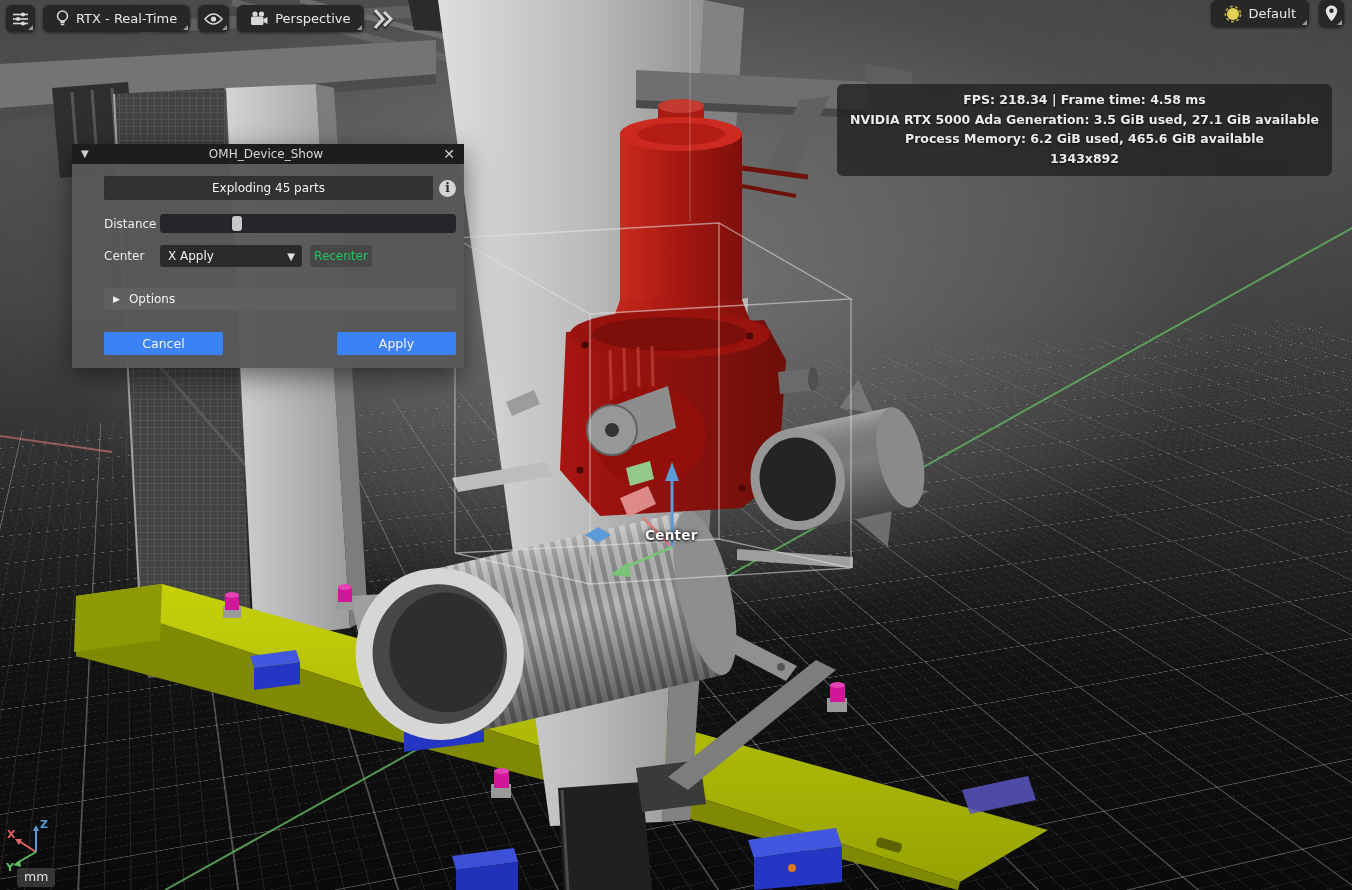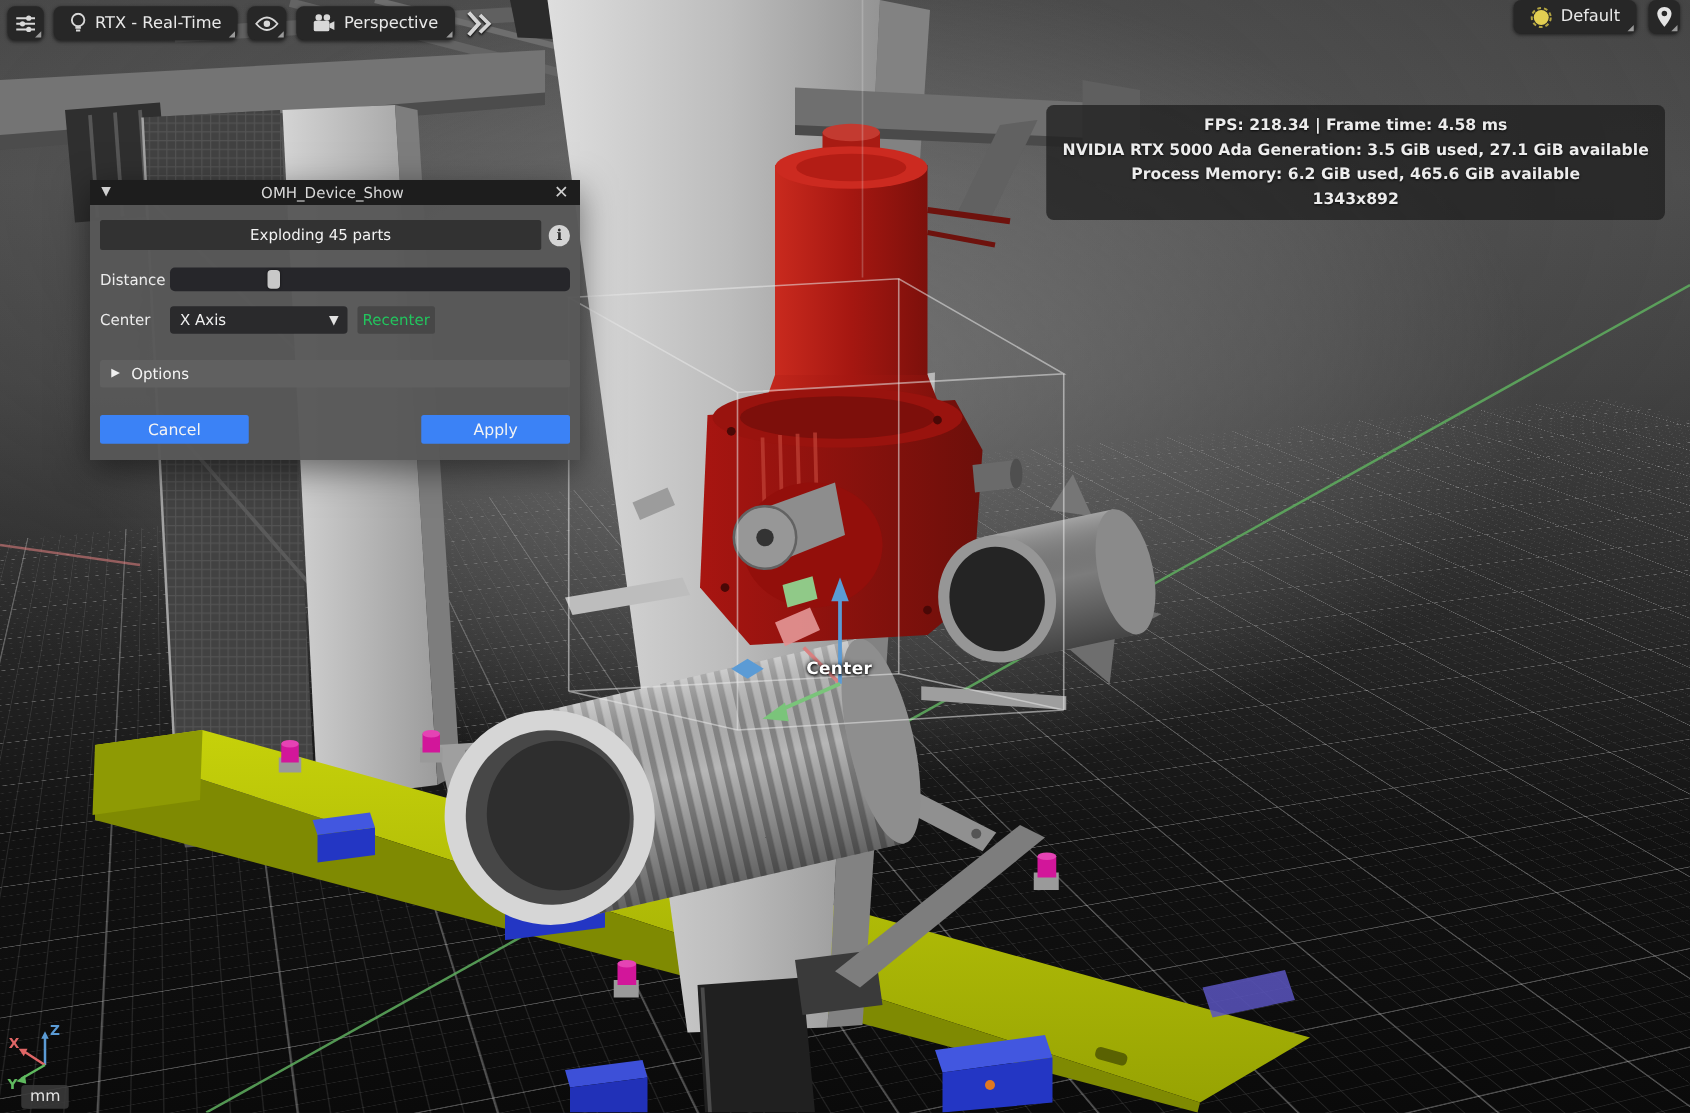--- a/index.html
+++ b/index.html
@@ -50,21 +50,21 @@
         border-radius:6px; padding:6px 13px 8px; text-align:center; color:#ececec;
         font-size:12.5px; font-weight:600; line-height:19.5px; text-shadow:0 1px 2px rgba(0,0,0,.8);margin-top:40px; }
 
   
   .dialog { position:absolute; left:72px; top:144px; width:392px; z-index:20;
         background:rgba(88,88,88,.97); box-shadow:0 8px 26px rgba(0,0,0,.5); }
   .dialog-header { height:20px; background:#1d1d1d; display:flex; align-items:center; padding:0 9px; }
   .dlg-collapse { color:#cfcfcf; font-size:10px; line-height:1; }
   .dlg-title { flex:1; text-align:center; color:#d8d8d8; font-size:12px; }
   .dlg-close { color:#cfcfcf; font-size:14px; line-height:1; }
-  .dialog-body { padding:12px 8px 13px; }
+  .dialog-body { padding:12px 8px 13px;margin-left:24px; }
   .status-row { display:flex; align-items:center; gap:6px; }
   .status-bar { flex:1; height:24px; background:#323232; border-radius:2px; display:flex;
         align-items:center; justify-content:center; color:#f2f2f2; font-size:12px; }
   .info-icon { width:17px; height:17px; border-radius:50%; background:#d4d4d4; color:#2c2c2c;
         font-size:12px; font-weight:bold; display:flex; align-items:center; justify-content:center;
         font-family:"DejaVu Serif","Liberation Serif",serif; }
   .form-row { display:flex; align-items:center; margin-top:14px; }
   .form-label { width:56px; color:#ececec; font-size:12px; }
   .slider { flex:1; height:19px; background:#26262a; border-radius:4px; position:relative; }
   .slider-handle { position:absolute; top:2px; width:10px; height:15px; background:#c8c8c8;
@@ -402,21 +402,21 @@
       </div>
       <div class="form-row">
         <span class="form-label">Distance</span>
         <div class="slider">
           <div class="slider-handle" style="left:calc(26% - 5px)"></div>
         </div>
       </div>
       <div class="form-row" style="margin-top:12px;">
         <span class="form-label">Center</span>
         <div class="dropdown">
-          <span>X Axis</span>
+          <span>X Apply</span>
           <span class="dd-arrow">▼</span>
         </div>
         <div class="btn recenter-btn">Recenter</div>
       </div>
       <div class="options-bar">
         <span class="exp-arrow">▶</span>
         <span>Options</span>
       </div>
       <div class="btn-row">
         <div class="btn dlg-btn">Cancel</div>

